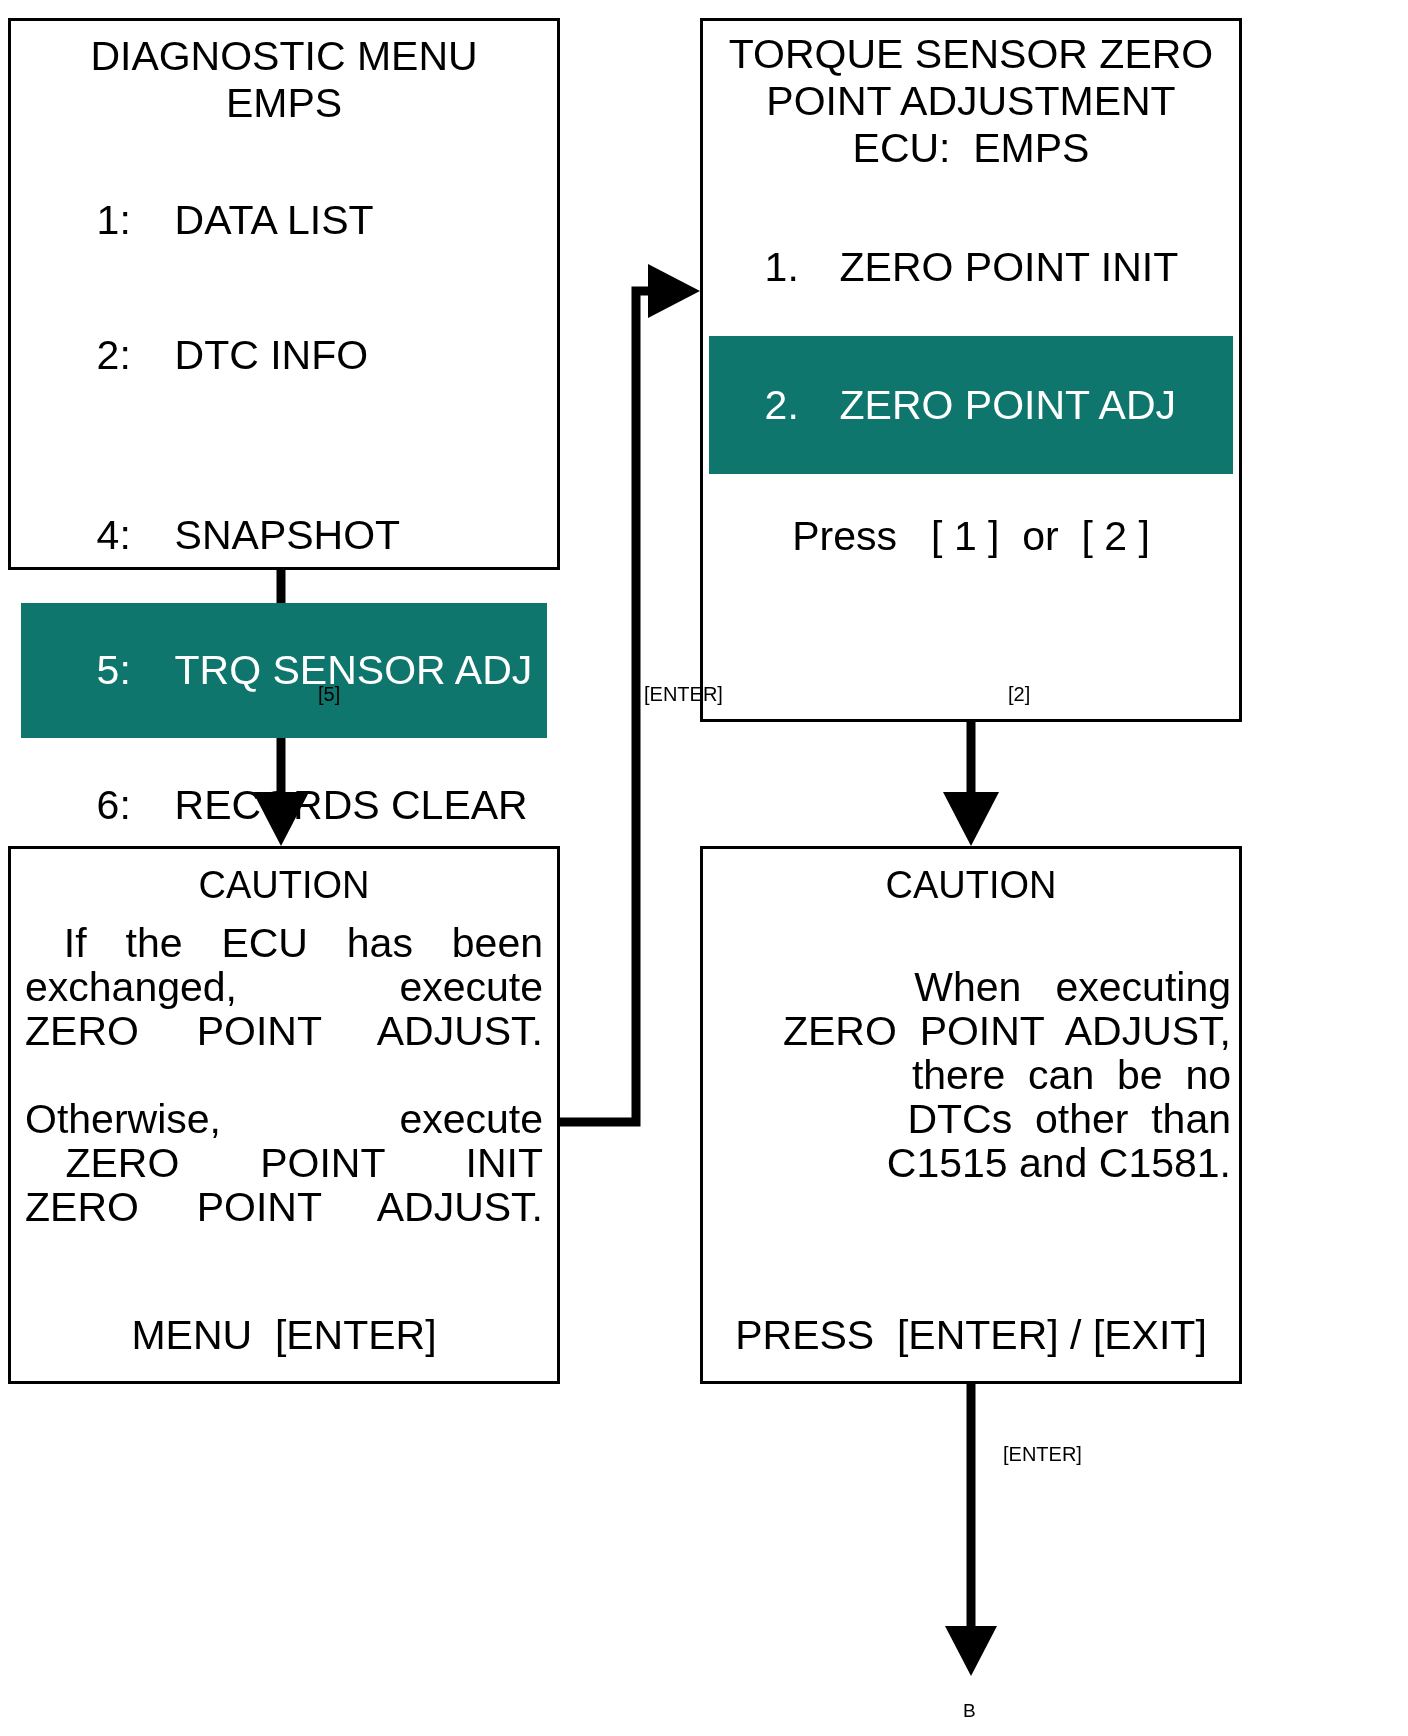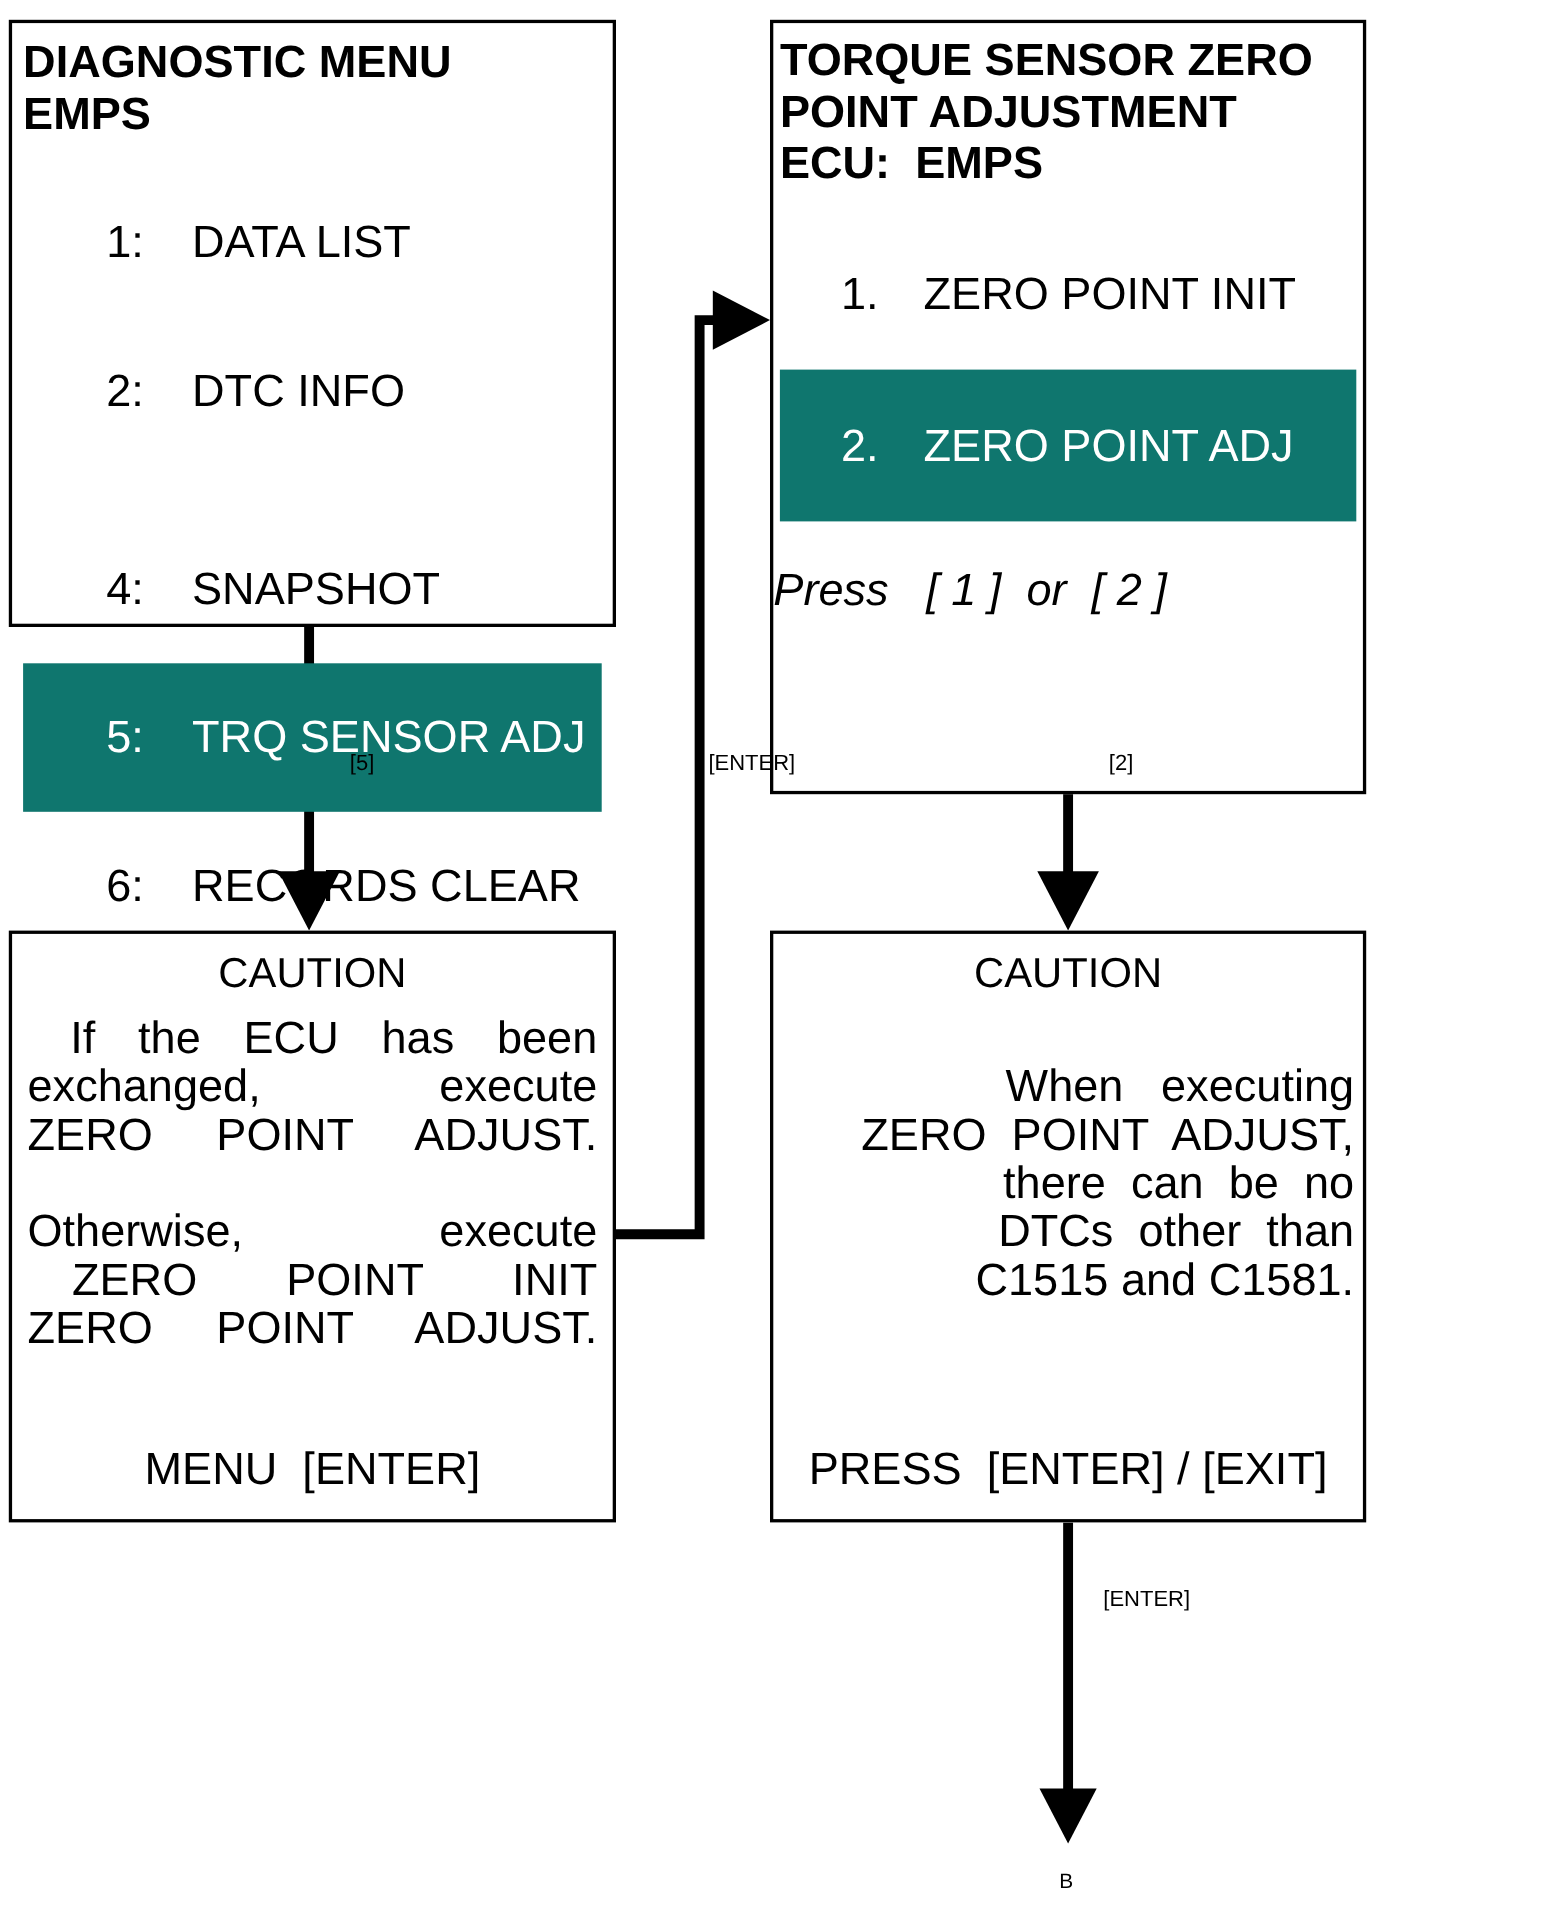--- a/index.html
+++ b/index.html
@@ -17,25 +17,25 @@
   }
 
   .panel {
     position: absolute;
     border: 3px solid #000;
     background: #fff;
     box-sizing: border-box;
   }
 
   .scr-line {
+    text-align: center;
     font-size: 41px;
     line-height: 47px;
     white-space: pre;
     letter-spacing: 0px;
-    font-weight: bold;
   }
   .scr-line.gap {
     height: 26px;
   }
   .highlight {
     background: #0f766e;
     color: #fff;
   }
 
   
@@ -73,24 +73,23 @@
   }
   #panel-torque-zero .menu-row .num {
     display: inline-block;
     width: 75px;
   }
   #panel-torque-zero .press-line {
     position: absolute;
     left: 0;
     right: 0;
     top: 492px;
-    text-align: left;
-    font-size: 41px;
-    white-space: pre;
-    font-style: italic;
+    text-align: center;
+    font-size: 41px;
+    white-space: pre;
   }
 
   
   #panel-caution-left {
     left: 8px;
     top: 846px;
     width: 552px;
     height: 538px;
     padding: 10px 14px 0 14px;
   }

